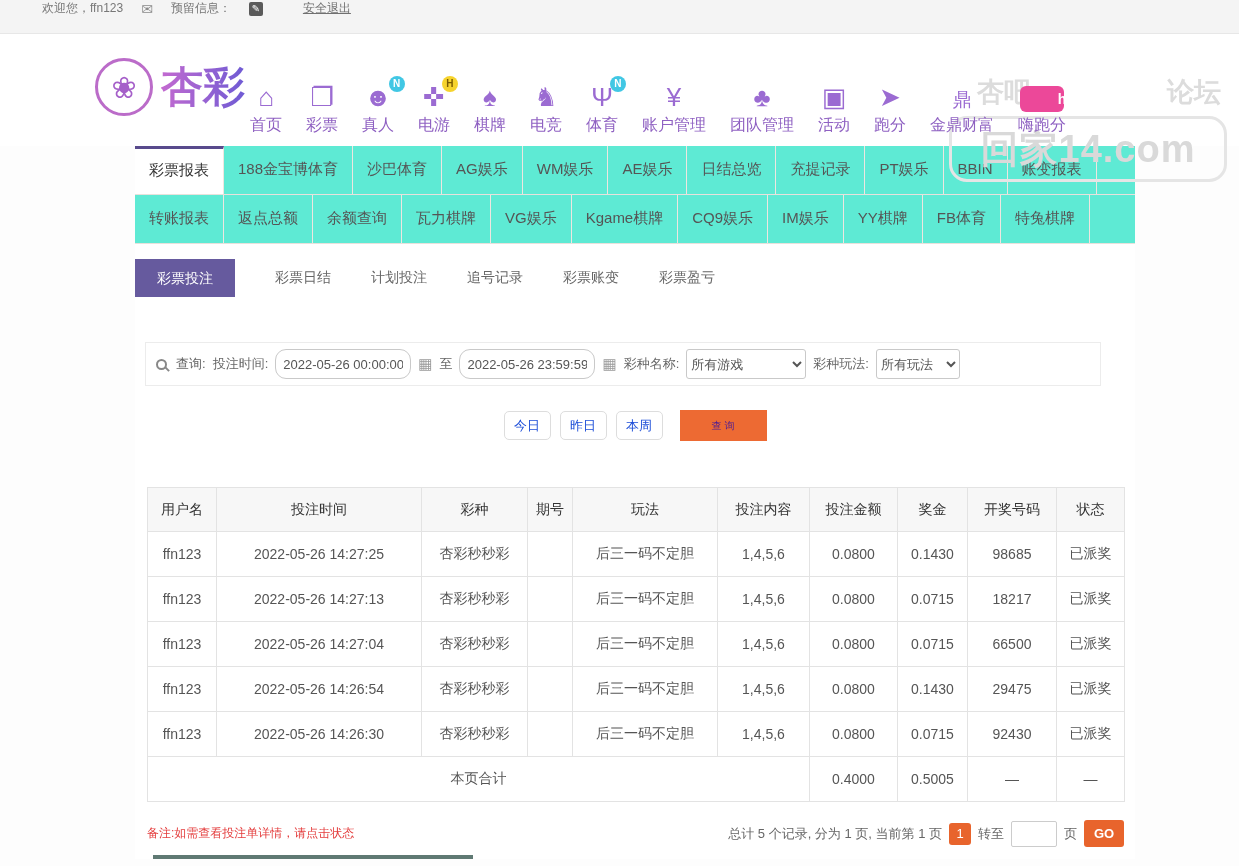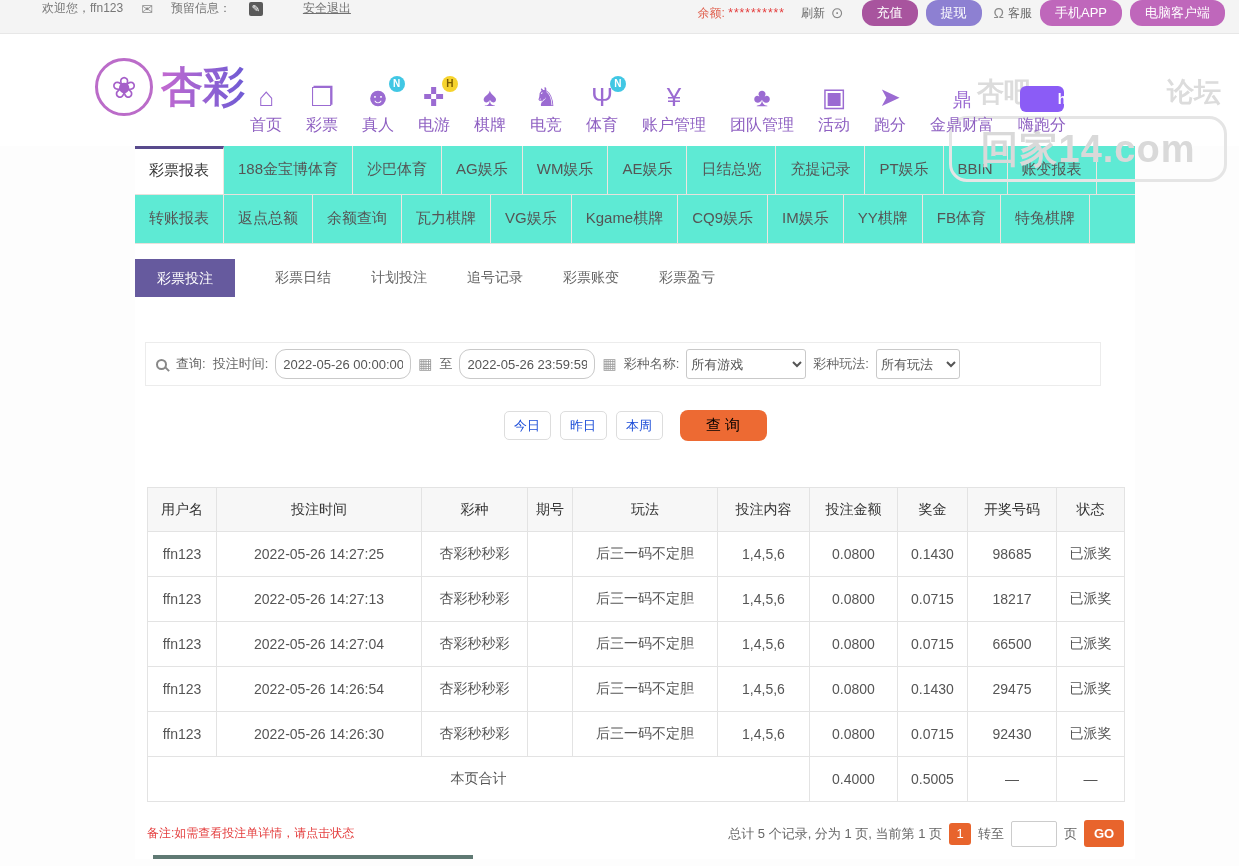--- a/index.html
+++ b/index.html
@@ -37,21 +37,21 @@
                -webkit-background-clip:text; background-clip:text; -webkit-text-fill-color:transparent; }
   .nav { position:absolute; left:250px; top:48px; display:flex; align-items:flex-end; gap:24px; z-index:2; }
   .nav-item { display:flex; flex-direction:column; align-items:center; gap:3px; cursor:pointer; position:relative; }
   .nav-ic { font-size:26px; line-height:30px; color:#9b6bd2; position:relative; }
   .nav-ic.small { font-size:19px; line-height:24px; }
   .nav-lb { font-size:16px; color:#8f61c2; white-space:nowrap; }
   .badge { position:absolute; top:-6px; right:-13px; width:16px; height:16px; border-radius:50%;
            font-size:10px; font-weight:bold; display:flex; align-items:center; justify-content:center; }
   .badge.n { background:#41c7e4; color:#fff; }
   .badge.h { background:#f6d32d; color:#7a5b00; }
-  .hi-ic { width:26px; height:26px; background:#8b5cf6; border-radius:6px; color:#fff;
+  .hi-ic { width:26px; height:26px; background:#ec4899; border-radius:6px; color:#fff;
            font-size:14px; font-weight:bold; display:flex; align-items:center; justify-content:center;padding-left:44px; }
   .watermark { position:absolute; right:12px; top:38px; width:278px; height:112px; z-index:0; color:#dcdcdc; }
   .wm-t1 { position:absolute; left:28px; top:2px; font-size:27px; font-weight:bold; }
   .wm-t2 { position:absolute; right:6px; top:2px; font-size:27px; font-weight:bold; }
   .wm-box { position:absolute; left:0; top:44px; width:100%; height:66px; border:3px solid #e5e5e5;
             border-radius:18px; display:flex; align-items:center; justify-content:center; }
   .wm-t3 { font-size:38px; font-weight:bold; color:#d9d9d9; letter-spacing:1px; }
 
   
   .tabstrip { margin-left:135px; width:1000px; background:#5eead4; }
@@ -75,22 +75,22 @@
   .f-input { height:30px; border:1px solid #c9c9c9; border-radius:11px; padding:0 7px; font-size:13px;
              color:#555; width:136px; font-family:inherit; }
   .cal { color:#9a9a9a; font-size:15px; }
   .f-select { height:30px; border:1px solid #c9c9c9; border-radius:3px; font-size:13px; color:#555;
               font-family:inherit; background:#fff; }
   .sel-game { width:120px; } .sel-play { width:84px; }
 
   .btnrow { margin-top:24px; display:flex; justify-content:center; align-items:center; gap:9px; }
   .qbtn { width:47px; height:29px; border:1px solid #ddd; border-radius:5px; background:#fff;
           color:#1d4ed8; font-size:13px; cursor:pointer; font-family:inherit; }
-  .query-btn { width:87px; height:31px; background:#ed6a33; border:none; border-radius:8px;
-               color:#000000; font-size:15px; cursor:pointer; margin-left:8px; font-family:inherit; }
+  .query-btn { width:87px; height:31px; background:#ed6a33; border:none; border-radius:0;
+               color:#4c1d95; font-size:10px; cursor:pointer; margin-left:8px; font-family:inherit; }
 
   table.data { margin:46px 0 0 12px; width:977px; border-collapse:collapse; table-layout:fixed; }
   table.data th, table.data td { border:1px solid #e3e3e3; text-align:center; font-size:14px;
                                  height:45px; padding:0 4px; overflow:hidden; white-space:nowrap; }
   table.data th { background:#f7f7f7; color:#333; font-weight:normal; height:44px; }
   table.data td { color:#555; }
   td.status { color:#e0782c; cursor:pointer; }
 
   .footrow { margin:18px 0 0 12px; width:977px; display:flex; justify-content:space-between; align-items:center; }
   .note { color:#e43d3d; font-size:12px; }
@@ -110,34 +110,20 @@
 
   <div class="topbar">
     <div class="lft">
       <span class="tb-item">欢迎您，ffn123</span>
       <span class="tb-item glyph">✉</span>
       <span class="tb-item">预留信息：</span>
       <span class="tb-item">
           <span class="edit-ic">✎</span>
         </span>
       <span class="logout">安全退出</span>
-    </div>
-    <div class="rgt">
-      <span class="bal-label">余额:</span>&nbsp;
-      <span class="bal-stars">**********</span>
-      <span class="refresh">刷新</span>
-      <span class="eye">⊙</span>
-      <button class="pill magenta">充值</button>
-      <button class="pill purple">提现</button>
-      <span class="svc">
-          <span class="glyph">Ω</span>
-          <span>客服</span>
-        </span>
-      <button class="pill pink">手机APP</button>
-      <button class="pill pink">电脑客户端</button>
     </div>
   </div>
 
   <div class="header">
     <div class="watermark">
       <span class="wm-t1">杏吧</span>
       <span class="wm-t2">论坛</span>
       <div class="wm-box">
         <span class="wm-t3">回家14.com</span>
       </div>

